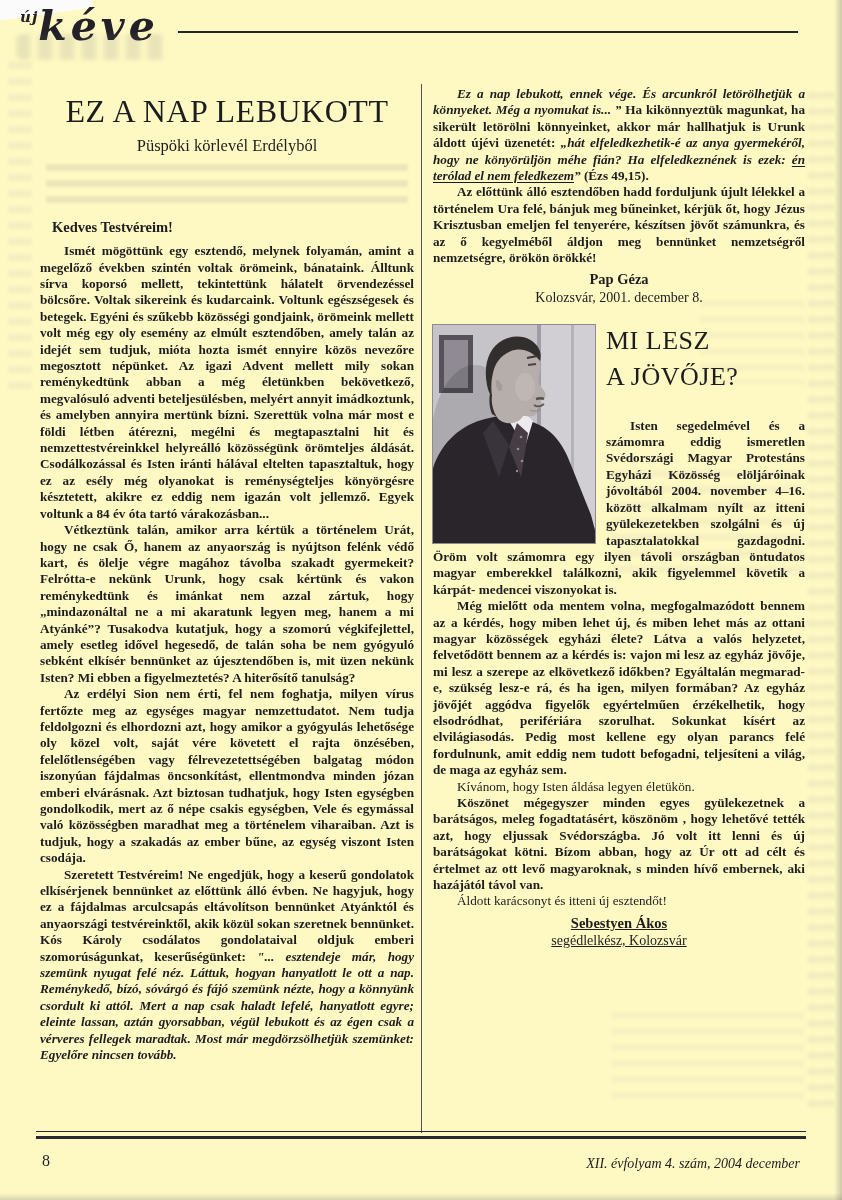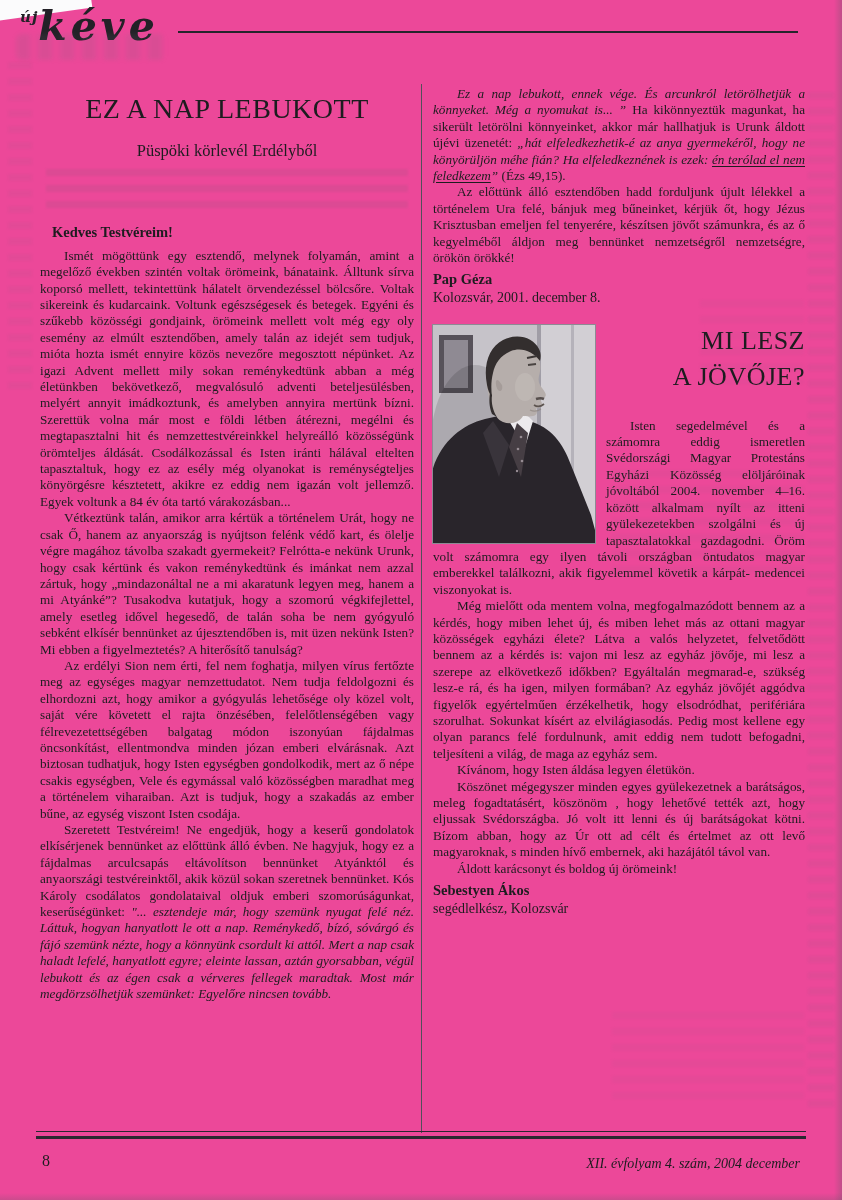--- a/index.html
+++ b/index.html
@@ -1,16 +1,16 @@
 <!DOCTYPE html>
 <html><head>
 <meta charset="utf-8">
 <style>
   html,body{margin:0;padding:0;background:#d8d6dc;}
-  .page{position:relative;width:842px;height:1200px;background:#ec4899;overflow:hidden;
+  .page{position:relative;width:842px;height:1200px;background:#fef9c3;overflow:hidden;
         font-family:"Liberation Serif",serif;color:#1d1c1f;}
   .page::after{content:"";position:absolute;right:0;top:0;bottom:0;width:8px;
         background:linear-gradient(to right,rgba(0,0,0,0),rgba(90,88,100,.30));pointer-events:none;}
   .page::before{content:"";position:absolute;left:0;right:0;bottom:0;height:7px;
         background:linear-gradient(to bottom,rgba(0,0,0,0),rgba(90,88,100,.22));pointer-events:none;z-index:9;}
   .corner-sliver{position:absolute;left:-30px;top:-26px;width:120px;height:42px;background:#fbfbfc;
         transform:rotate(-8deg);}
   
   .masthead{position:absolute;left:20px;top:2px;white-space:nowrap;}
   .mast-prefix{font-family:"DejaVu Serif",serif;font-style:italic;font-weight:700;font-size:15px;
@@ -19,40 +19,40 @@
         letter-spacing:4px;color:#232127;}
   .mast-ghost{position:absolute;left:16px;top:34px;width:150px;height:26px;
         background:repeating-linear-gradient(90deg,rgba(110,108,124,.14) 0 14px,rgba(110,108,124,.02) 14px 22px);
         filter:blur(2px);border-radius:6px;}
   .mast-rule{position:absolute;left:178px;right:44px;top:31px;height:2px;background:#26242b;}
   
   .divider{position:absolute;left:421px;top:84px;width:1px;height:1049px;background:#53505a;}
   .col{position:absolute;top:90px;}
   .col.left{left:40px;width:374px;}
   .col.right{left:433px;top:86px;width:372px;}
-  h1{margin:4px 0 4px;font-size:28px;font-weight:400;letter-spacing:.5px;text-align:center;line-height:1.1;}
-  .subtitle{margin-top:16px;font-size:16.5px;text-align:center;}
+  h1{margin:4px 0 4px;font-size:32px;font-weight:400;letter-spacing:.5px;text-align:center;line-height:1.1;}
+  .subtitle{margin-top:7px;font-size:16.5px;text-align:center;}
   .ghost{background:repeating-linear-gradient(180deg,rgba(96,94,116,.11) 0 7px,rgba(96,94,116,0) 7px 16px);
         filter:blur(1.2px);}
   .ghost-title-gap{height:46px;margin:8px 6px 0;}
   .salute{margin:9px 12px 7px;font-size:14.5px;font-weight:700;}
   .body{margin:0;font-size:13.2px;line-height:16.4px;}
-  .just{text-align:justify;}
+  .just{text-align:justify;font-weight:bold;}
   .ind{text-indent:24px;}
   .it{font-style:italic;}
   .und{text-decoration:underline;text-underline-offset:2px;}
-  .sig{margin:4px 0 2px;text-align:left;font-size:14px;line-height:18.5px;}
+  .sig{margin:4px 0 2px;text-align:center;font-size:14px;line-height:18.5px;}
   .sig-name{font-weight:700;font-size:14.5px;}
   
   .article2{margin-top:16px;}
   .photo{float:left;width:162px;height:218px;margin:2px 11px 4px 0;outline:1px solid #8d8a94;
         background:#c6c3c9;}
   .photo svg{display:block;}
-  .a2title{margin:4px 0 24px;font-size:26px;font-weight:400;letter-spacing:.5px;text-align:right;line-height:1.35;}
-  .article2 .sig{}
+  .a2title{margin:4px 6px 24px;font-size:26px;font-weight:400;letter-spacing:.5px;text-align:left;line-height:1.35;}
+  .article2 .sig{text-decoration:underline;}
   
   .ghost-abs{position:absolute;background:repeating-linear-gradient(180deg,rgba(96,94,116,.10) 0 7px,rgba(96,94,116,0) 7px 16px);filter:blur(1.4px);}
   .g-right-margin{left:808px;top:92px;width:26px;height:1020px;opacity:.8;}
   .g-left-margin{left:8px;top:62px;width:24px;height:330px;opacity:.7;}
   .g-sig-gap{left:612px;top:470px;width:192px;height:108px;opacity:.55;}
   .g-mid-right{left:700px;top:300px;width:104px;height:84px;opacity:.5;}
   .g-bottom-right{left:612px;top:1012px;width:192px;height:88px;opacity:.5;}
   
   .footer-rule{position:absolute;left:36px;right:36px;top:1131px;height:9px;
         border-top:1.5px solid #2a2830;}
@@ -121,21 +121,21 @@
           <path d="M103,74 C106,73 109,73 111,74" stroke="#574f4d" stroke-width="2.6" fill="none"></path>
           <path d="M101,80 C104,82 108,81.5 111,79" stroke="#5d5450" stroke-width="1.8" fill="none"></path>
           <path d="M97,85 C101,87 105,86 108,84" stroke="#8d8480" stroke-width="1.2" fill="none" opacity="0.7"></path>
         </svg>
       </div>
       <h2 class="a2title"><span>MI LESZ</span><br><span>A JÖVŐJE?</span></h2>
       <p class="body just ind">Isten segedelmével és a számomra eddig ismeretlen Svédországi Magyar Protestáns Egyházi Közösség elöljáróinak jóvoltából 2004. november 4–16. között alkalmam nyílt az itteni gyülekezetekben szolgálni és új tapasztalatokkal gazdagodni. Öröm volt számomra egy ilyen távoli országban öntudatos magyar emberekkel találkozni, akik figyelemmel követik a kárpát- medencei viszonyokat is.</p>
       <p class="body just ind">Még mielőtt oda mentem volna, megfogalmazódott bennem az a kérdés, hogy miben lehet új, és miben lehet más az ottani magyar közösségek egyházi élete? Látva a valós helyzetet, felvetődött bennem az a kérdés is: vajon mi lesz az egyház jövője, mi lesz a szerepe az elkövetkező időkben? Egyáltalán megmarad-e, szükség lesz-e rá, és ha igen, milyen formában? Az egyház jövőjét aggódva figyelők egyértelműen érzékelhetik, hogy elsodródhat, perifériára szorulhat. Sokunkat kísért az elvilágiasodás. Pedig most kellene egy olyan parancs felé fordulnunk, amit eddig nem tudott befogadni, teljesíteni a világ, de maga az egyház sem.</p>
       <p class="body ind">Kívánom, hogy Isten áldása legyen életükön.</p>
       <p class="body just ind">Köszönet mégegyszer minden egyes gyülekezetnek a barátságos, meleg fogadtatásért, köszönöm , hogy lehetővé tették azt, hogy eljussak Svédországba. Jó volt itt lenni és új barátságokat kötni. Bízom abban, hogy az Úr ott ad célt és értelmet az ott levő magyaroknak, s minden hívő embernek, aki hazájától távol van.</p>
-      <p class="body ind">Áldott karácsonyt és boldog új örömeink!</p>
+      <p class="body ind">Áldott karácsonyt és itteni új esztendőt!</p>
       <div class="sig">
         <div class="sig-name">Sebestyen Ákos</div>
         <div class="sig-line">segédlelkész, Kolozsvár</div>
       </div>
     </div>
   </div>
 
   <div class="ghost-abs g-right-margin"></div>
   <div class="ghost-abs g-left-margin"></div>
   <div class="ghost-abs g-sig-gap"></div>

